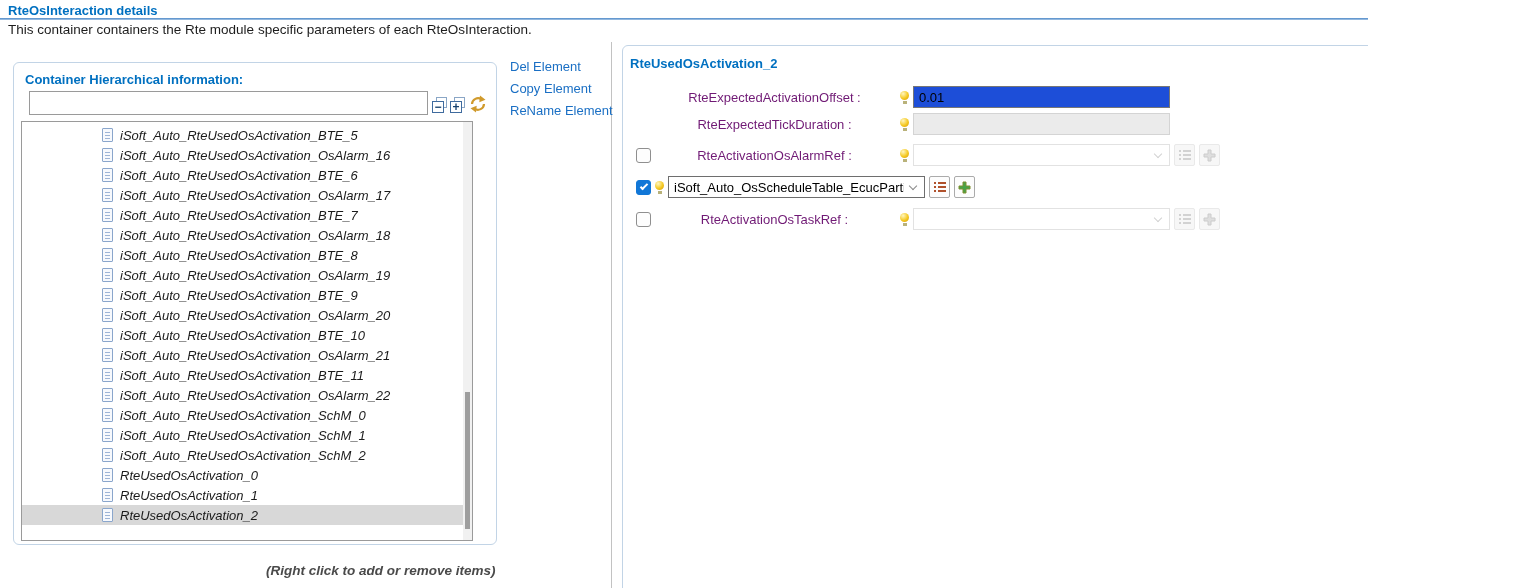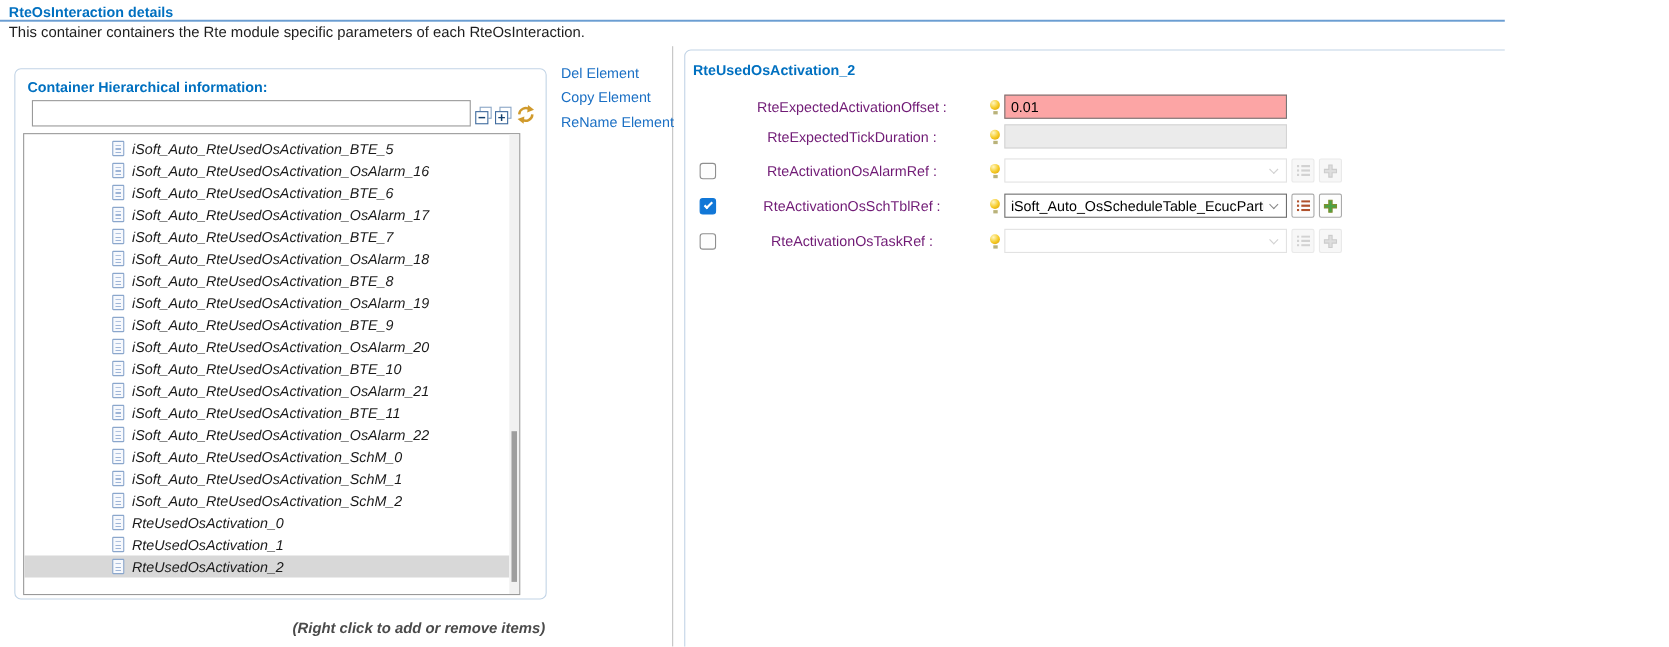--- a/index.html
+++ b/index.html
@@ -67,21 +67,21 @@
   .cb[data-checked="true"] { background:#1177d7; border-color:#1177d7; }
   .cb .check { display:none; width:8px; height:4px; border-left:2px solid #fff; border-bottom:2px solid #fff;
                transform:rotate(-45deg); margin-top:-2px; }
   .cb[data-checked="true"] .check { display:block; }
   .flabel { width:245px; text-align:center; font-size:13px; color:#701a75; white-space:nowrap; }
   .bulb { position:relative; width:9px; height:13px; margin:0 2px 0 3px; flex:0 0 auto; }
   .bulb::before { content:""; position:absolute; left:0; top:0; width:9px; height:9px; border-radius:50%;
                   background:radial-gradient(circle at 35% 30%, #fff6c0, #f5c922 55%, #dfa711 85%); }
   .bulb::after  { content:""; position:absolute; left:2.5px; bottom:0; width:4px; height:3px; background:#b9b27a; }
   .pinput { width:257px; height:22px; border:1px solid #767676; font-size:13px; padding:0 5px;
-            margin-left:2px; font-family:"Liberation Sans", sans-serif; color:#000; background:#fca5a5; }
+            margin-left:2px; font-family:"Liberation Sans", sans-serif; color:#000; background:#1d4ed8; }
   .pinput[data-enabled="false"] { background:#ebebeb; border-color:#d4d4d4; }
   .combo { position:relative; width:257px; height:22px; margin-left:2px; background:#fff;
            display:flex; align-items:center; padding:0 20px 0 5px; cursor:default; }
   .combo[data-enabled="true"]  { border:1px solid #6e6e6e; color:#000; }
   .combo[data-enabled="false"] { border:1px solid #e2e2e2; color:#9a9a9a; }
   .combo-text { font-size:13px; white-space:nowrap; overflow:hidden; }
   .chev { position:absolute; right:8px; top:6px; width:6px; height:6px;
           border-right:1.5px solid #8a8a8a; border-bottom:1.5px solid #8a8a8a; transform:rotate(45deg); }
   .combo[data-enabled="false"] .chev { border-color:#d2d2d2; }
   .mini-btn { width:21px; height:22px; margin-left:4px; display:flex; align-items:center; justify-content:center;
@@ -261,21 +261,20 @@
       <svg class="plus-svg" width="13" height="13">
           <path d="M5 1h3v4h4v3H8v4H5V8H1V5h4z" stroke-width="1"></path>
         </svg>
     </button>
   </div>
 
   <div class="form-row" style="top:175px">
     <span class="cb cb-slot" data-checked="true">
         <span class="check"></span>
       </span>
-    <label class="flabel">RteActivationOsSchTblRef :</label>
     <span class="bulb"></span>
     <div class="combo" data-enabled="true">
       <span class="combo-text">iSoft_Auto_OsScheduleTable_EcucPartitio</span>
       <span class="chev"></span>
     </div>
     <button class="mini-btn" data-enabled="true">
       <svg class="list-glyph" width="12" height="10">
           <g fill="currentColor">
             <rect x="0" y="0" width="2" height="2"></rect>
             <rect x="4" y="0" width="8" height="2"></rect>

